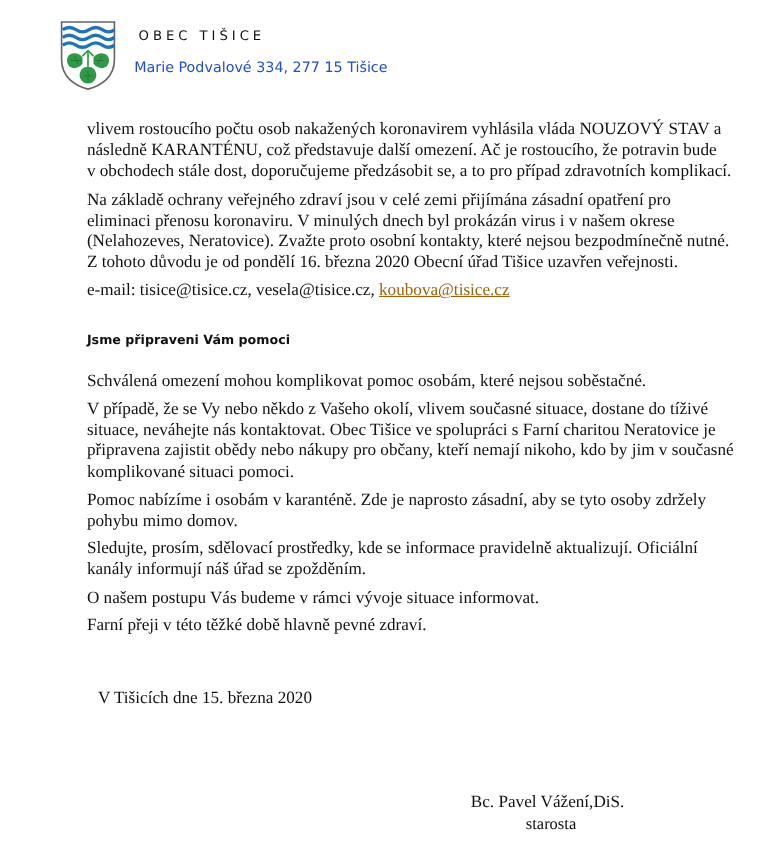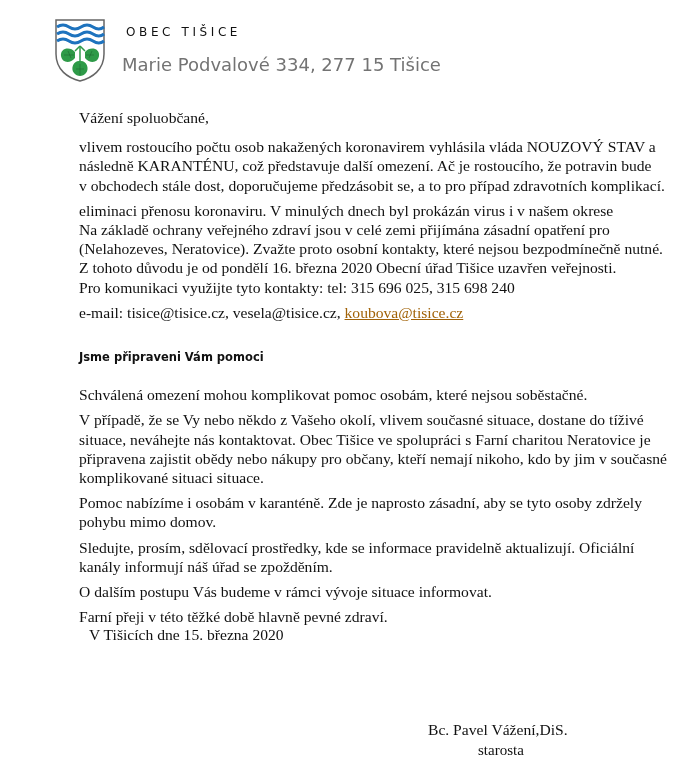--- a/index.html
+++ b/index.html
@@ -1,20 +1,20 @@
 <!DOCTYPE html>
 <html><head>
 <meta charset="utf-8">
 <style>
   html, body { margin: 0; padding: 0; background: #ffffff; }
   body { width: 697px; height: 768px; position: relative; overflow: hidden; color: #111; }
   .header { position: absolute; left: 54px; top: 18px; width: 640px; height: 70px; }
   .crest { position: absolute; left: 0; top: 0; width: 52px; height: 64px; }
   .org-name { position: absolute; left: 72px; top: 7px; font-family: "DejaVu Sans", sans-serif; font-size: 12px; letter-spacing: 3.6px; color: #111; text-align: center; }
-  .org-address { position: absolute; left: 68px; top: 36px; font-family: "DejaVu Sans", sans-serif; font-size: 18px; color: #737373; }
+  .org-address { position: absolute; left: 68px; top: 36px; font-family: "DejaVu Sans", sans-serif; font-size: 13px; color: #1d4ed8; }
 
   .body { position: absolute; left: 79px; top: 108px; width: 600px; font-family: "Liberation Serif", serif; font-size: 15.6px; line-height: 19.2px; color: #111; }
   .body p { margin: 0; }
   .salutation { margin-bottom: 10px !important; }
   .para { margin-bottom: 6px !important; }
   .line { display: block; white-space: nowrap; }
   .link { color: #a16207; text-decoration: underline; }
   .heading { font-family: "DejaVu Sans", sans-serif; font-weight: bold; font-size: 11.5px; margin-top: 26px !important; margin-bottom: 18px !important; }
 
   .place-date { position: absolute; left: 89px; top: 626px; font-family: "Liberation Serif", serif; font-size: 15.6px; color: #111; }
@@ -35,60 +35,58 @@
     <path d="M21 34 C16 28 6 30 7 38 C8 45 16 46 21 40 Z" fill="#2e9a48"></path>
     <path d="M31 34 C36 28 46 30 45 38 C44 45 36 46 31 40 Z" fill="#2e9a48"></path>
     <path d="M26 43 C20 42 16 50 20 55 C23 59 29 59 32 55 C36 50 32 42 26 43 Z" fill="#2e9a48"></path>
     <path d="M10 37 L20 37 M14 33 L17 40 M40 37 L32 37 M38 33 L35 40 M26 46 L26 57 M22 51 L30 51" stroke="#1f6a32" stroke-width="0.6"></path>
   </svg>
   <div class="org-name">OBEC TIŠICE</div>
   <div class="org-address">Marie Podvalové 334, 277 15 Tišice</div>
 </div>
 
 <div class="body">
-  <p class="salutation">Vážení spoluobčané,</p>
 
   <p class="para">
     <span class="line">vlivem rostoucího počtu osob nakažených koronavirem vyhlásila vláda NOUZOVÝ STAV a</span>
     <span class="line">následně KARANTÉNU, což představuje další omezení. Ač je rostoucího, že potravin bude</span>
     <span class="line">v obchodech stále dost, doporučujeme předzásobit se, a to pro případ zdravotních komplikací.</span>
   </p>
 
   <p class="para">
+    <span class="line">Na základě ochrany veřejného zdraví jsou v celé zemi přijímána zásadní opatření pro</span>
     <span class="line">eliminaci přenosu koronaviru. V minulých dnech byl prokázán virus i v našem okrese</span>
-    <span class="line">Na základě ochrany veřejného zdraví jsou v celé zemi přijímána zásadní opatření pro</span>
     <span class="line">(Nelahozeves, Neratovice). Zvažte proto osobní kontakty, které nejsou bezpodmínečně nutné.</span>
     <span class="line">Z tohoto důvodu je od pondělí 16. března 2020 Obecní úřad Tišice uzavřen veřejnosti.</span>
-    <span class="line">Pro komunikaci využijte tyto kontakty: tel: 315 696 025, 315 698 240</span>
   </p>
 
   <p class="para">
     <span>e-mail: tisice@tisice.cz, vesela@tisice.cz, </span><a class="link">koubova@tisice.cz</a>
   </p>
 
   <p class="heading">Jsme připraveni Vám pomoci</p>
 
   <p class="para">Schválená omezení mohou komplikovat pomoc osobám, které nejsou soběstačné.</p>
 
   <p class="para">
     <span class="line">V případě, že se Vy nebo někdo z Vašeho okolí, vlivem současné situace, dostane do tíživé</span>
     <span class="line">situace, neváhejte nás kontaktovat. Obec Tišice ve spolupráci s Farní charitou Neratovice je</span>
     <span class="line">připravena zajistit obědy nebo nákupy pro občany, kteří nemají nikoho, kdo by jim v současné</span>
-    <span class="line">komplikované situaci situace.</span>
+    <span class="line">komplikované situaci pomoci.</span>
   </p>
 
   <p class="para">
     <span class="line">Pomoc nabízíme i osobám v karanténě. Zde je naprosto zásadní, aby se tyto osoby zdržely</span>
     <span class="line">pohybu mimo domov.</span>
   </p>
 
   <p class="para">
     <span class="line">Sledujte, prosím, sdělovací prostředky, kde se informace pravidelně aktualizují. Oficiální</span>
     <span class="line">kanály informují náš úřad se zpožděním.</span>
   </p>
 
-  <p class="para">O dalším postupu Vás budeme v rámci vývoje situace informovat.</p>
+  <p class="para">O našem postupu Vás budeme v rámci vývoje situace informovat.</p>
   <p class="para">Farní přeji v této těžké době hlavně pevné zdraví.</p>
 </div>
 
 <div class="place-date">V Tišicích dne 15. března 2020</div>
 <div class="signer">Bc. Pavel Vážení,DiS.</div>
 <div class="signer-role">starosta</div>
 
 </body></html>

